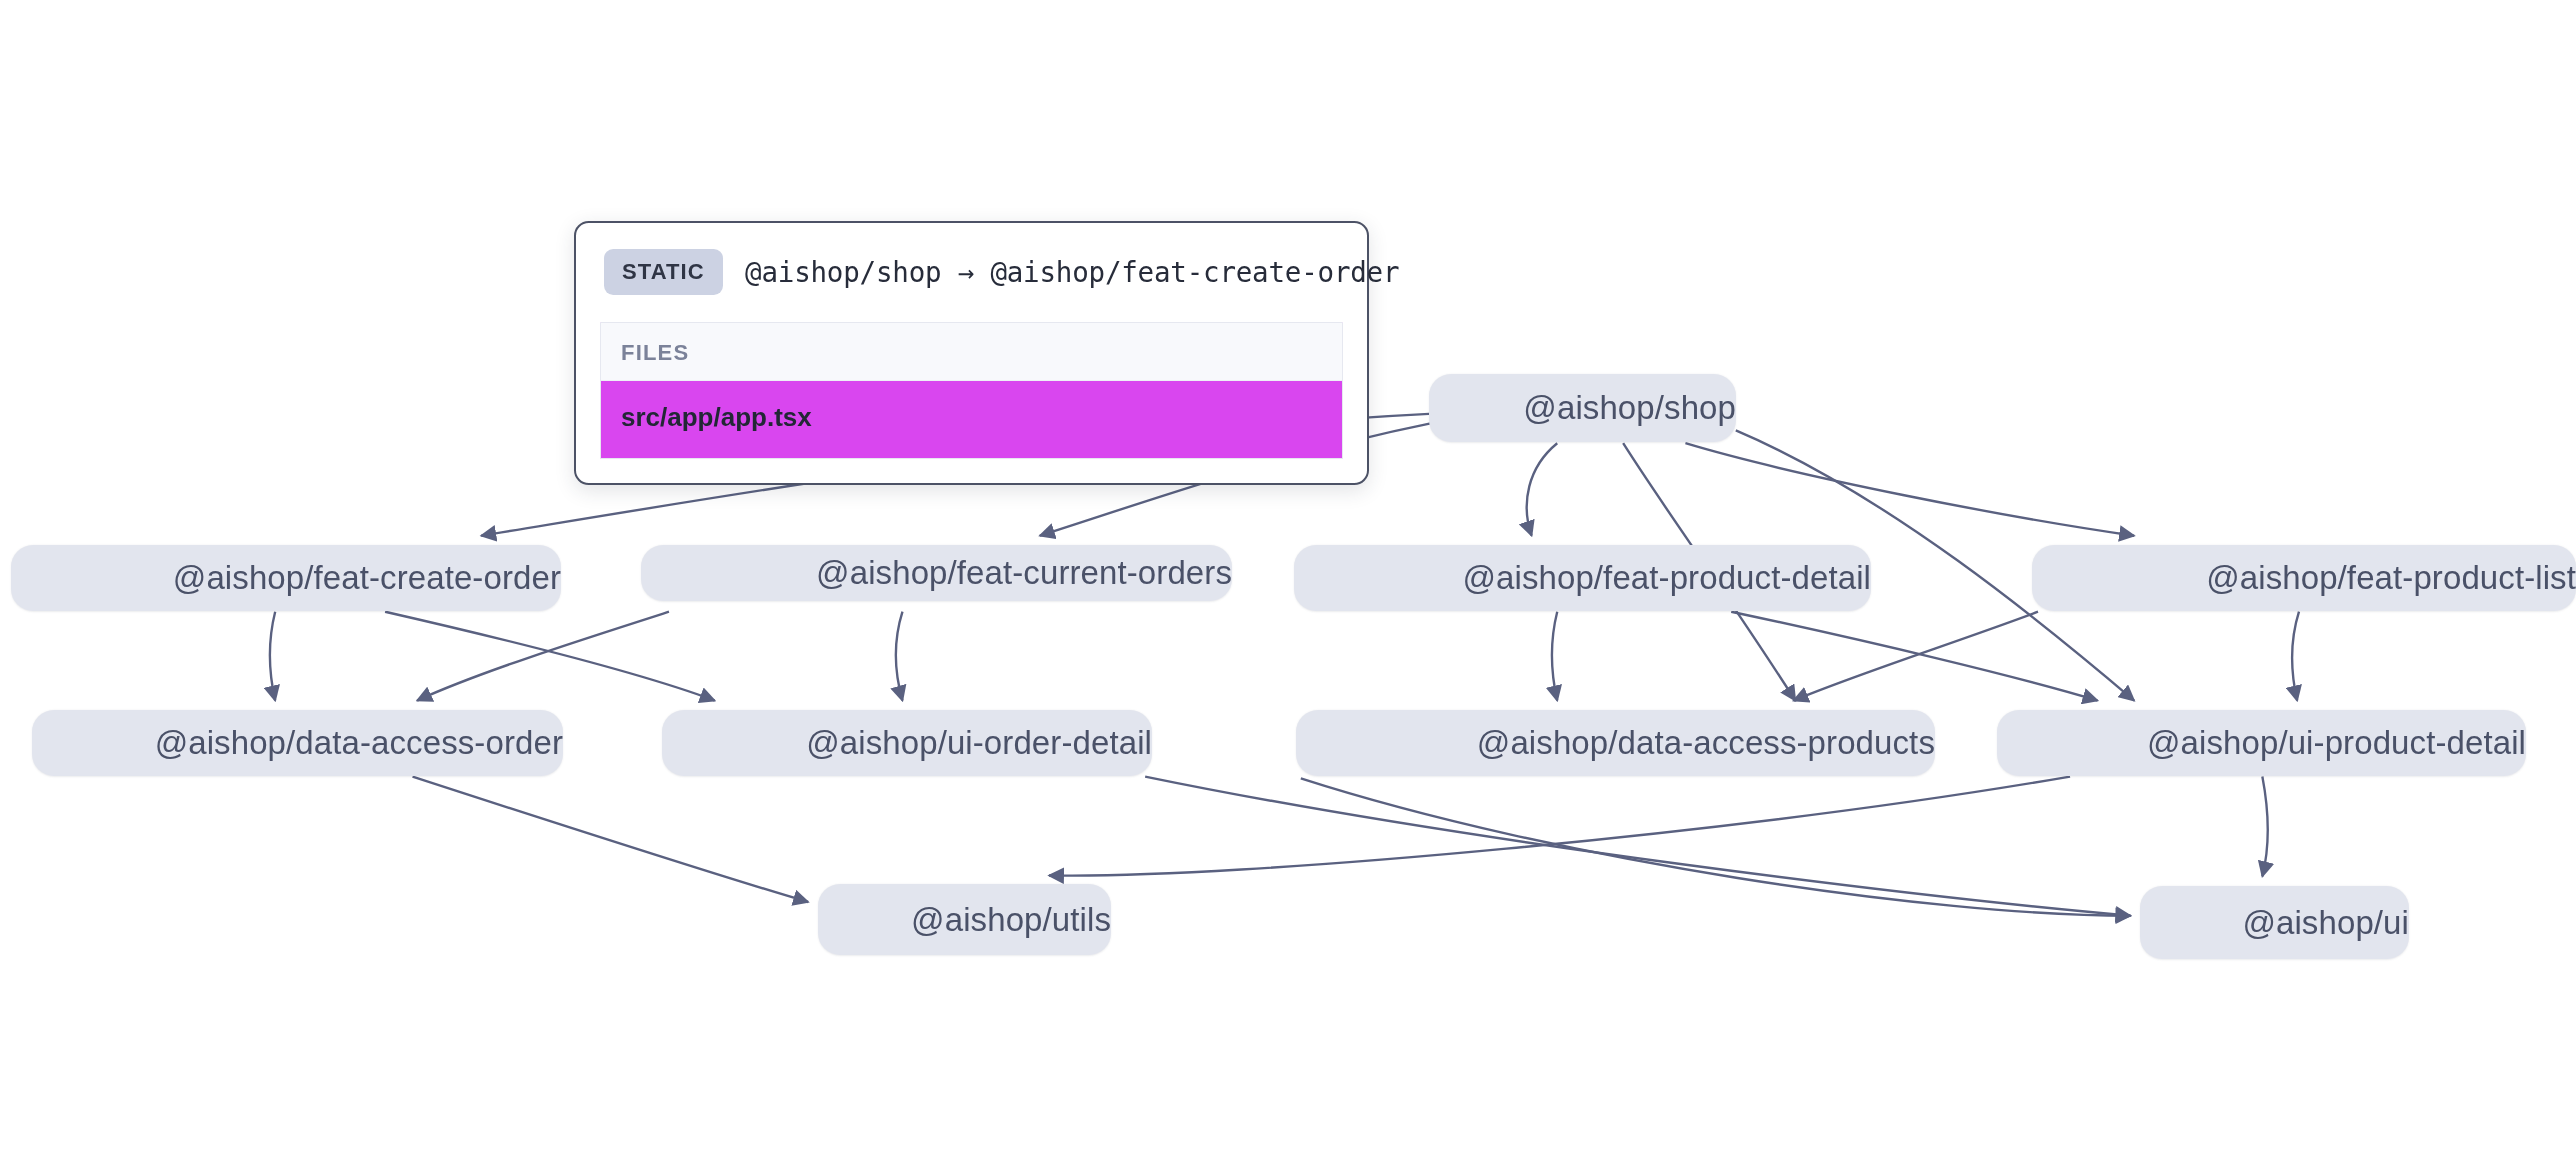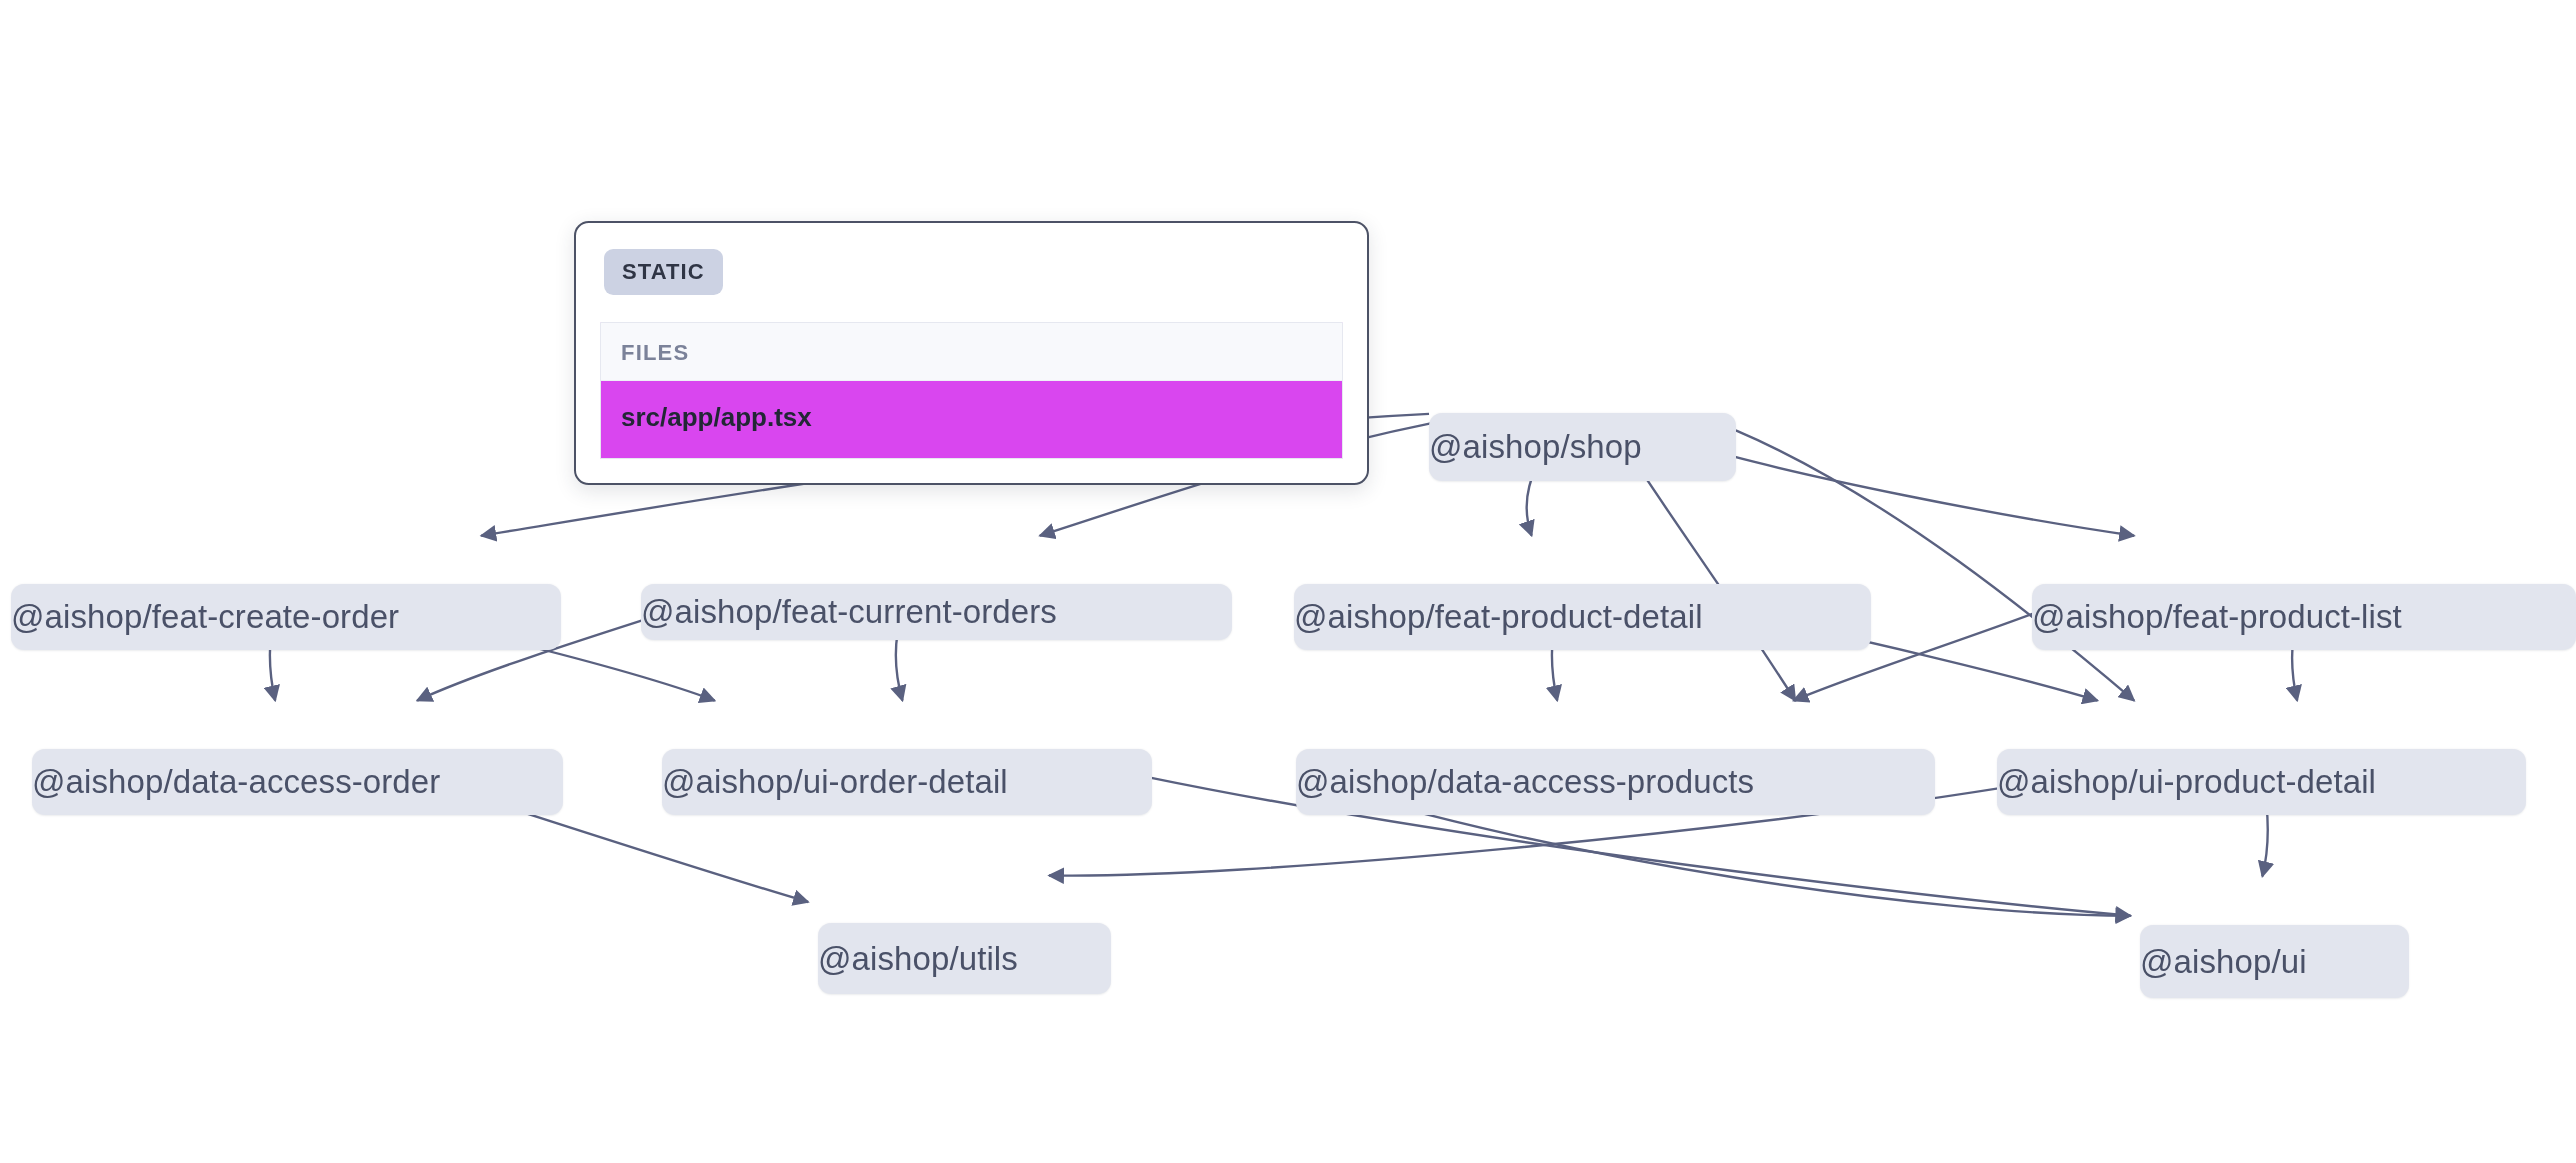--- a/index.html
+++ b/index.html
@@ -28,30 +28,29 @@
     top: 0;
     width: 2576px;
     height: 1163px;
     pointer-events: none;
   }
   .gnode {
     position: absolute;
     box-sizing: border-box;
     background: #e2e5ee;
     color: #4a5168;
-    border-radius: 13px;
+    border-radius: 22px;
     display: flex;
     align-items: center;
-    justify-content: flex-start;
+    justify-content: flex-end;
     font-size: 33px;
     letter-spacing: 0.1px;
     white-space: nowrap;
     box-shadow: 0 0.9px 1.8px rgba(60,66,90,0.10);
     cursor: pointer;
-    margin-top: 39px;
   }
   .gnode-label {
     pointer-events: none;
   }
 
   
   #detail-card {
     position: absolute;
     left: 574px;
     top: 181px;
@@ -180,20 +179,21 @@
         <span class="gnode-label">@aishop/utils</span>
       </div>
       <div class="gnode" style="left: 2140px; top: 886px; width: 269px; height: 73px;">
         <span class="gnode-label">@aishop/ui</span>
       </div>
     </div>
 
   <div id="detail-card">
     <div class="card-head">
       <span class="badge-static">STATIC</span>
+      <span class="edge-title">@aishop/shop → @aishop/feat-create-order</span>
     </div>
     <div class="files-box">
       <div class="files-head">FILES</div>
       <div class="files-list" id="files-list">
           <div class="file-row">src/app/app.tsx</div>
         </div>
     </div>
   </div>
 
 </div>

